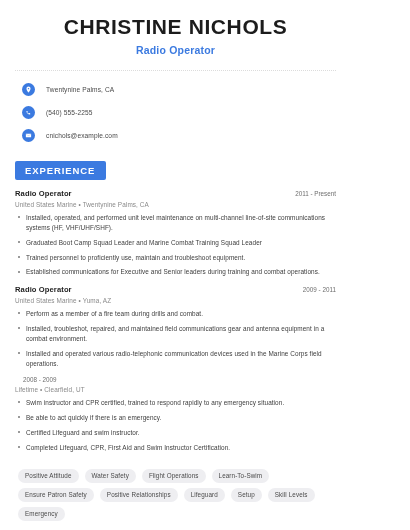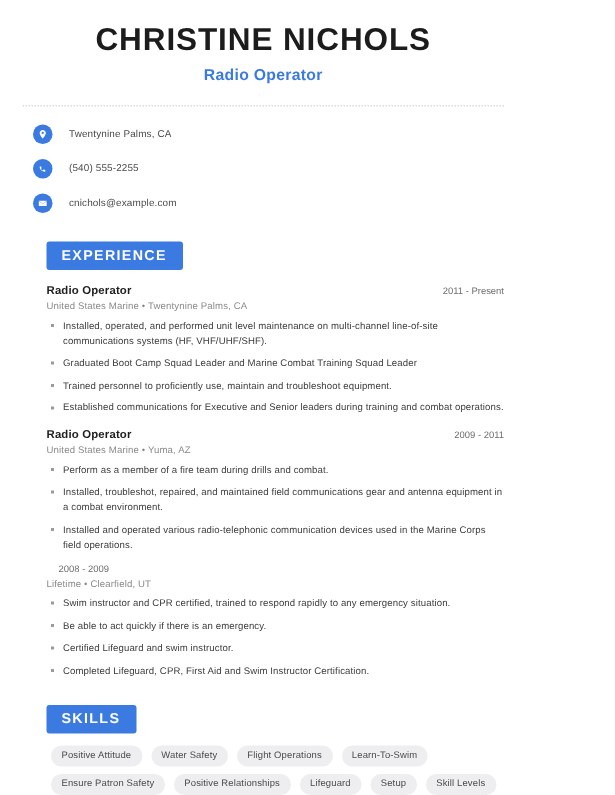--- a/index.html
+++ b/index.html
@@ -75,21 +75,20 @@
   .contact-text {
     font-size: 6.6px;
     color: #4a4a4a;
     margin-left: 11px;
     letter-spacing: 0.1px;
   }
 
   
   .section {
     margin-top: 16px;
-    margin-left: 16px;
   }
   .section-badge {
     display: inline-block;
     background: #3b7ae0;
     color: #ffffff;
     font-size: 9.5px;
     font-weight: bold;
     letter-spacing: 0.9px;
     padding: 4px 11px 4px 10px;
     border-radius: 2px;
@@ -248,21 +247,20 @@
           <li>Be able to act quickly if there is an emergency.</li>
           <li>Certified Lifeguard and swim instructor.</li>
           <li>Completed Lifeguard, CPR, First Aid and Swim Instructor Certification.</li>
         </ul>
       </div>
 
     </div>
   </div>
 
   <div class="section">
-    <div class="section-badge">SKILLS</div>
     <div class="skills-wrap">
       <span class="skill-chip">Positive Attitude</span>
       <span class="skill-chip">Water Safety</span>
       <span class="skill-chip">Flight Operations</span>
       <span class="skill-chip">Learn-To-Swim</span>
       <span class="skill-chip">Ensure Patron Safety</span>
       <span class="skill-chip">Positive Relationships</span>
       <span class="skill-chip">Lifeguard</span>
       <span class="skill-chip">Setup</span>
       <span class="skill-chip">Skill Levels</span>

